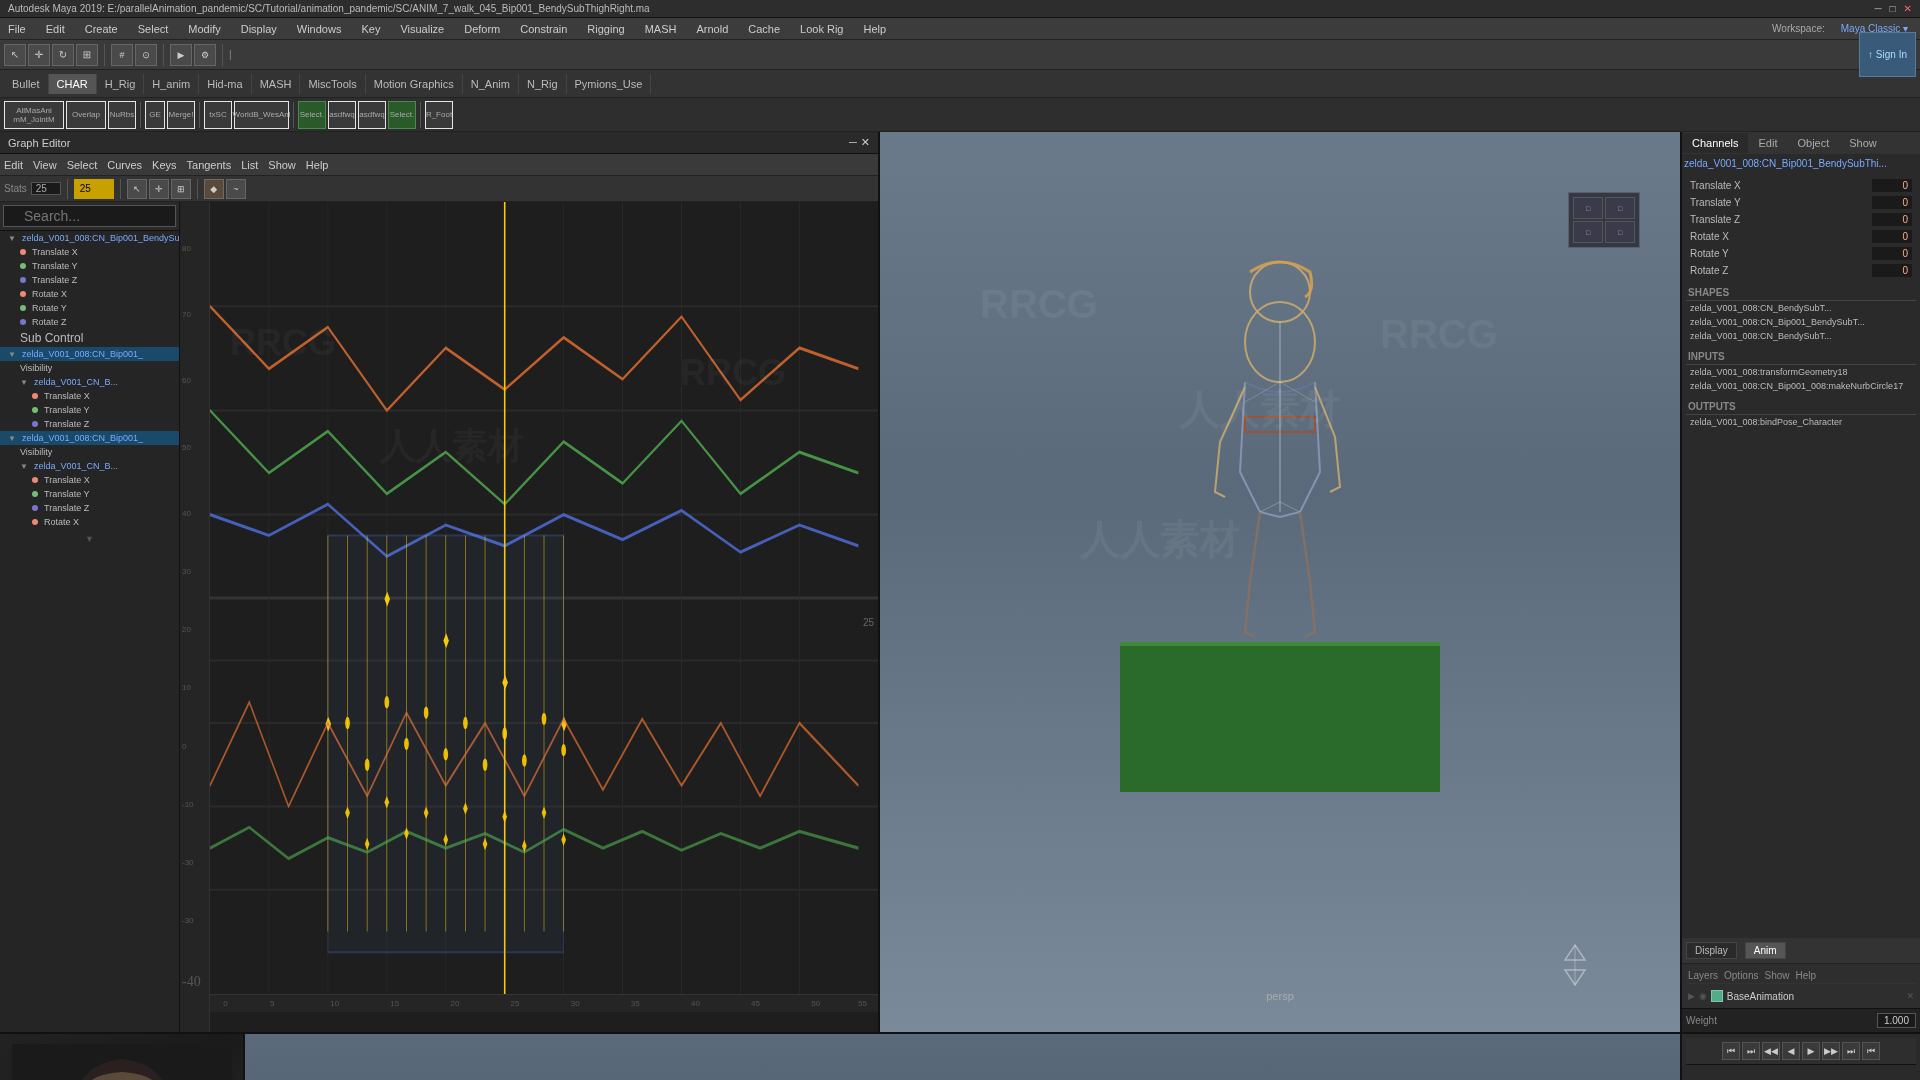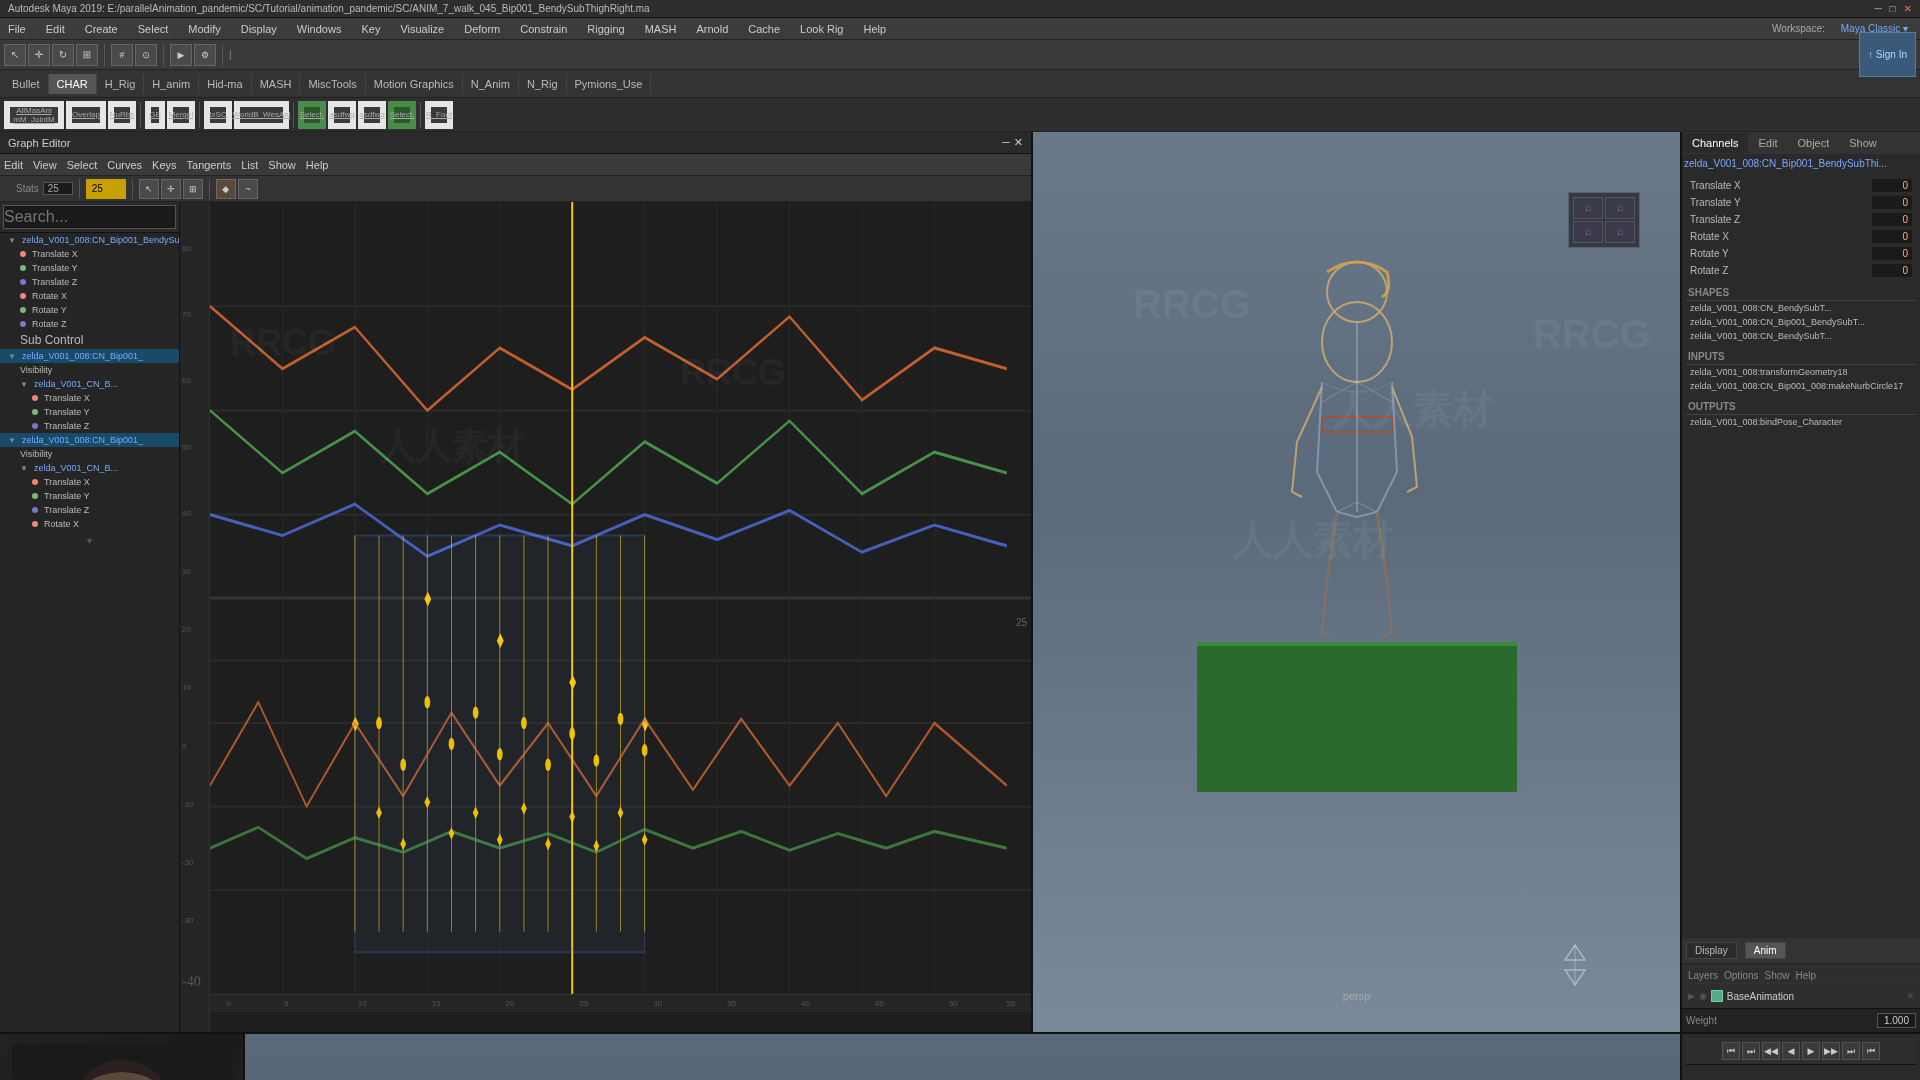--- a/index.html
+++ b/index.html
@@ -15,30 +15,30 @@
     
     #toolbar-top { width: 100%; height: 30px; background: #3a3a3a; display: flex; align-items: center; padding: 0 4px; gap: 2px; border-bottom: 1px solid #222; }
 
     
     #shelf-tabs { width: 100%; height: 28px; background: #333; display: flex; align-items: center; padding: 0 4px; gap: 0; border-bottom: 1px solid #222; overflow: hidden; }
     .shelf-tab { padding: 4px 8px; font-size: 11px; color: #bbb; cursor: pointer; border-right: 1px solid #444; white-space: nowrap; }
     .shelf-tab.active { background: #555; color: #fff; }
 
     
     #shelf-icons { width: 100%; height: 34px; background: #2e2e2e; display: flex; align-items: center; padding: 0 4px; gap: 2px; border-bottom: 1px solid #222; }
-    .shelf-icon { width: 28px; height: 28px; background: #3a3a3a; border: 6px solid #e5e5e5; display: flex; align-items: center; justify-content: center; cursor: pointer; font-size: 9px; color: #aaa; text-decoration: underline; }
+    .shelf-icon { width: 28px; height: 28px; background: #3a3a3a; border: 1px solid #e5e5e5; display: flex; align-items: center; justify-content: center; cursor: pointer; font-size: 9px; color: #aaa; }
 
     
     #main { display: flex; width: 100%; height: calc(1080px - 18px - 22px - 30px - 28px - 34px - 28px - 20px); }
 
     
-    #graph-editor { width: 1033px; height: 100%; display: flex; flex-direction: column; border-right: 2px solid #111; }
+    #graph-editor { width: 880px; height: 100%; display: flex; flex-direction: column; border-right: 2px solid #111; }
     #ge-titlebar { height: 22px; background: #2a2a2a; display: flex; align-items: center; padding: 0 8px; font-size: 11px; color: #ccc; border-bottom: 1px solid #111; }
     #ge-menubar { height: 22px; background: #3a3a3a; display: flex; align-items: center; padding: 0 4px; gap: 10px; font-size: 11px; border-bottom: 1px solid #222; }
-    #ge-toolbar { height: 26px; background: #333; display: flex; align-items: center; padding: 0 16px; gap: 2px; border-bottom: 1px solid #222; }
+    #ge-toolbar { height: 26px; background: #333; display: flex; align-items: center; padding: 0 4px; gap: 2px; border-bottom: 1px solid #222; }
 
     #ge-content { flex: 1; display: flex; }
     #ge-outliner { width: 180px; background: #252525; border-right: 1px solid #111; overflow-y: auto; }
     #ge-graph { flex: 1; background: #1e1e1e; position: relative; overflow: hidden; }
 
     
     .ol-item { padding: 2px 4px; font-size: 10px; color: #bbb; cursor: pointer; display: flex; align-items: center; gap: 4px; }
     .ol-item.selected { background: #1a4a6a; color: #7ac; }
     .ol-item .indent { display: inline-block; }
     .ol-item .dot { width: 6px; height: 6px; border-radius: 50%; display: inline-block; margin-right: 2px; }
@@ -216,21 +216,21 @@
       <div style="width:1px;height:20px;background:#555;margin:0 4px;"></div>
       <span style="width:20px;height:20px;background:#5a4a3a;border:1px solid #766;display:flex;align-items:center;justify-content:center;cursor:pointer;font-size:9px;">◆</span>
       <span style="width:20px;height:20px;background:#4a4a4a;border:1px solid #666;display:flex;align-items:center;justify-content:center;cursor:pointer;font-size:9px;">~</span>
     </div>
 
     <div id="ge-content">
 
       <div id="ge-outliner">
 
         <div style="padding:3px;background:#2a2a2a;border-bottom:1px solid #111;">
-          <input type="text" placeholder="Search..." style="width: 100%; background: rgb(26, 26, 26); border: 1px solid rgb(85, 85, 85); color: rgb(204, 204, 204); padding: 2px 0; font-size: 16px;">
+          <input type="text" placeholder="Search..." style="width: 100%; background: rgb(26, 26, 26); border: 1px solid rgb(85, 85, 85); color: rgb(204, 204, 204); padding: 2px 20px; font-size: 14px;">
         </div>
 
         <div class="ol-item">
           <span class="indent" style="width:0px;"></span>
           <span style="font-size:8px;margin-right:2px;color:#888;">▼</span>
           <span style="font-size:9px;color:#7af;">zelda_V001_008:CN_Bip001_BendySub...</span>
         </div>
         <div class="ol-item">
           <span class="indent" style="width:12px;"></span>
           <span class="dot dot-orange"></span>

